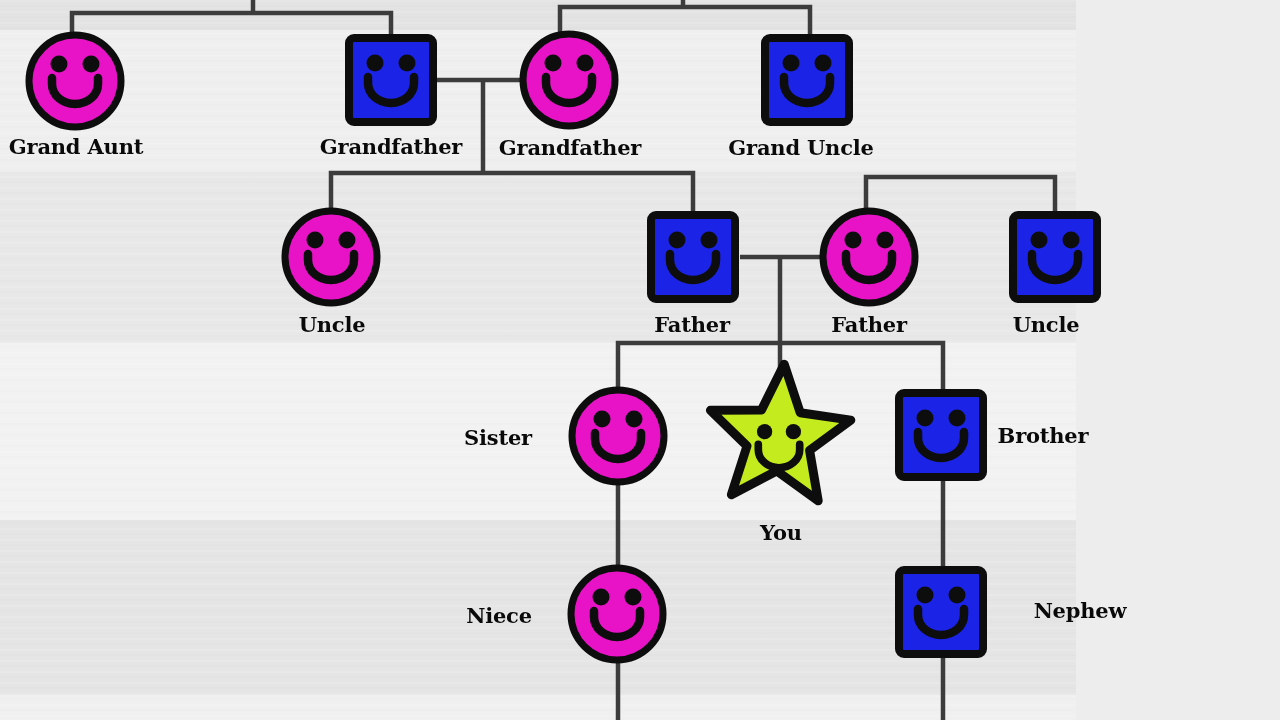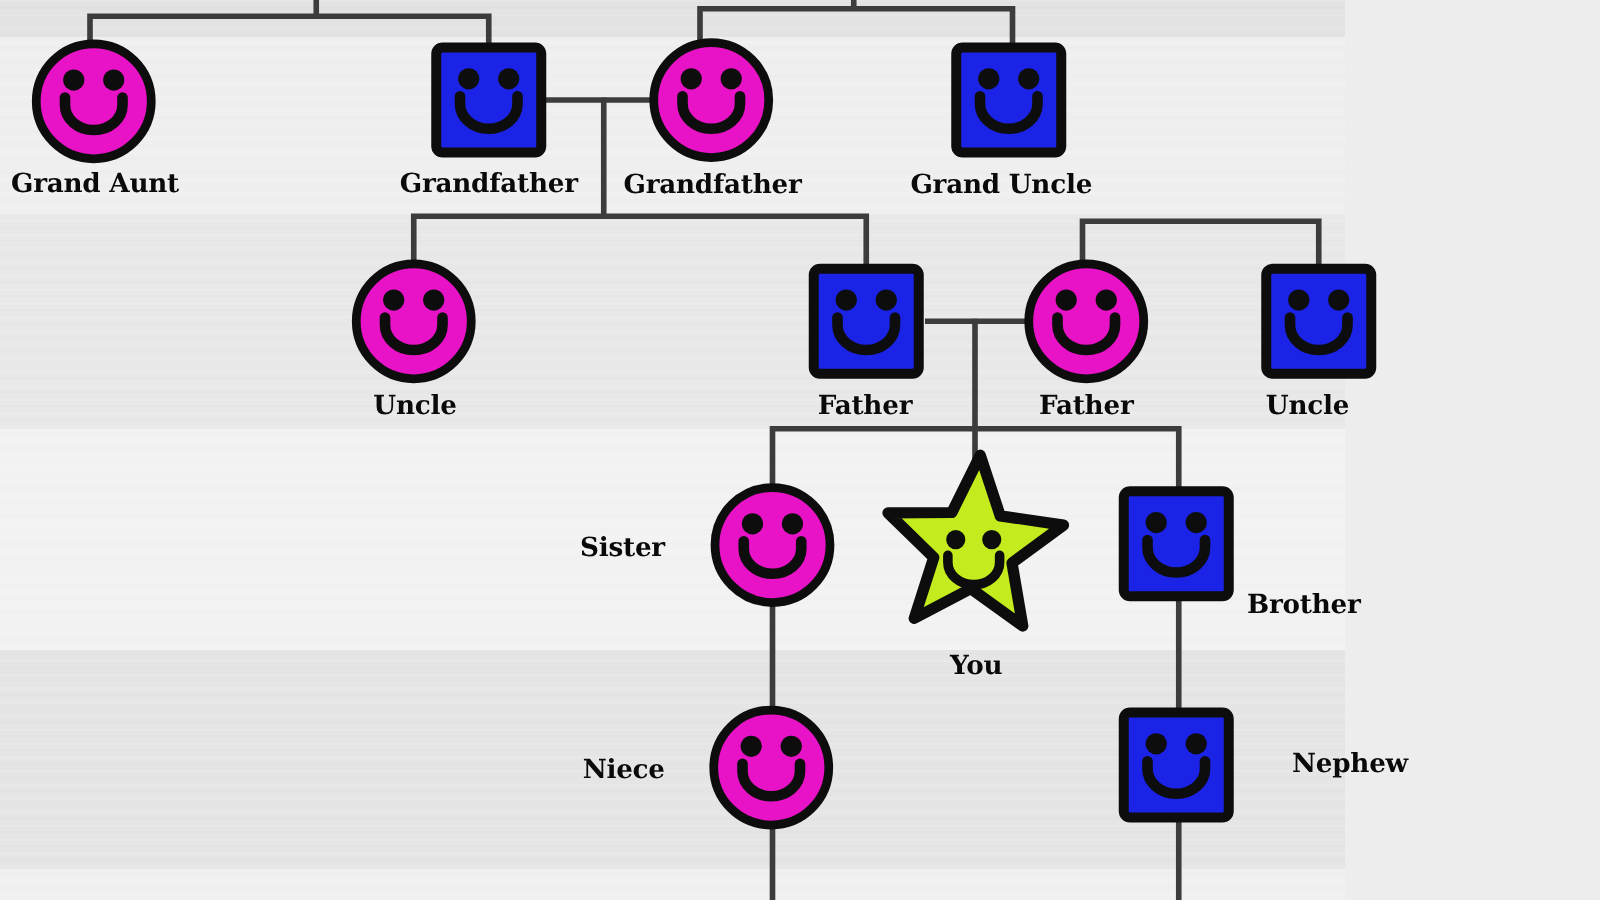--- a/index.html
+++ b/index.html
@@ -166,17 +166,17 @@
     <div class="node-label" style="left: 76px; top: 146px; color: rgb(10, 10, 10);">Grand Aunt</div>
     <div class="node-label" style="left: 391px; top: 146px; color: rgb(10, 10, 10);">Grandfather</div>
     <div class="node-label" style="left: 570px; top: 147px; color: rgb(10, 10, 10);">Grandfather</div>
     <div class="node-label" style="left: 801px; top: 147px; color: rgb(10, 10, 10);">Grand Uncle</div>
     <div class="node-label" style="left: 332px; top: 324px; color: rgb(10, 10, 10);">Uncle</div>
     <div class="node-label" style="left: 692px; top: 324px; color: rgb(10, 10, 10); text-align: center;">Father</div>
     <div class="node-label" style="left: 869px; top: 324px; color: rgb(10, 10, 10);">Father</div>
     <div class="node-label" style="left: 1046px; top: 324px; color: rgb(10, 10, 10); text-align: center;">Uncle</div>
     <div class="node-label" style="left: 498px; top: 437px; color: rgb(10, 10, 10);">Sister</div>
     <div class="node-label" style="left: 781px; top: 532px; color: rgb(10, 10, 10);">You</div>
-    <div class="node-label" style="left: 1043px; top: 435px; color: rgb(10, 10, 10); margin-top: 48px;">Brother</div>
+    <div class="node-label" style="left: 1043px; top: 435px; color: rgb(10, 10, 10);">Brother</div>
     <div class="node-label" style="left: 499px; top: 615px; color: rgb(10, 10, 10);">Niece</div>
     <div class="node-label" style="left: 1080px; top: 610px; color: rgb(10, 10, 10);">Nephew</div>
   </div>
 </div>
 
 </body></html>

